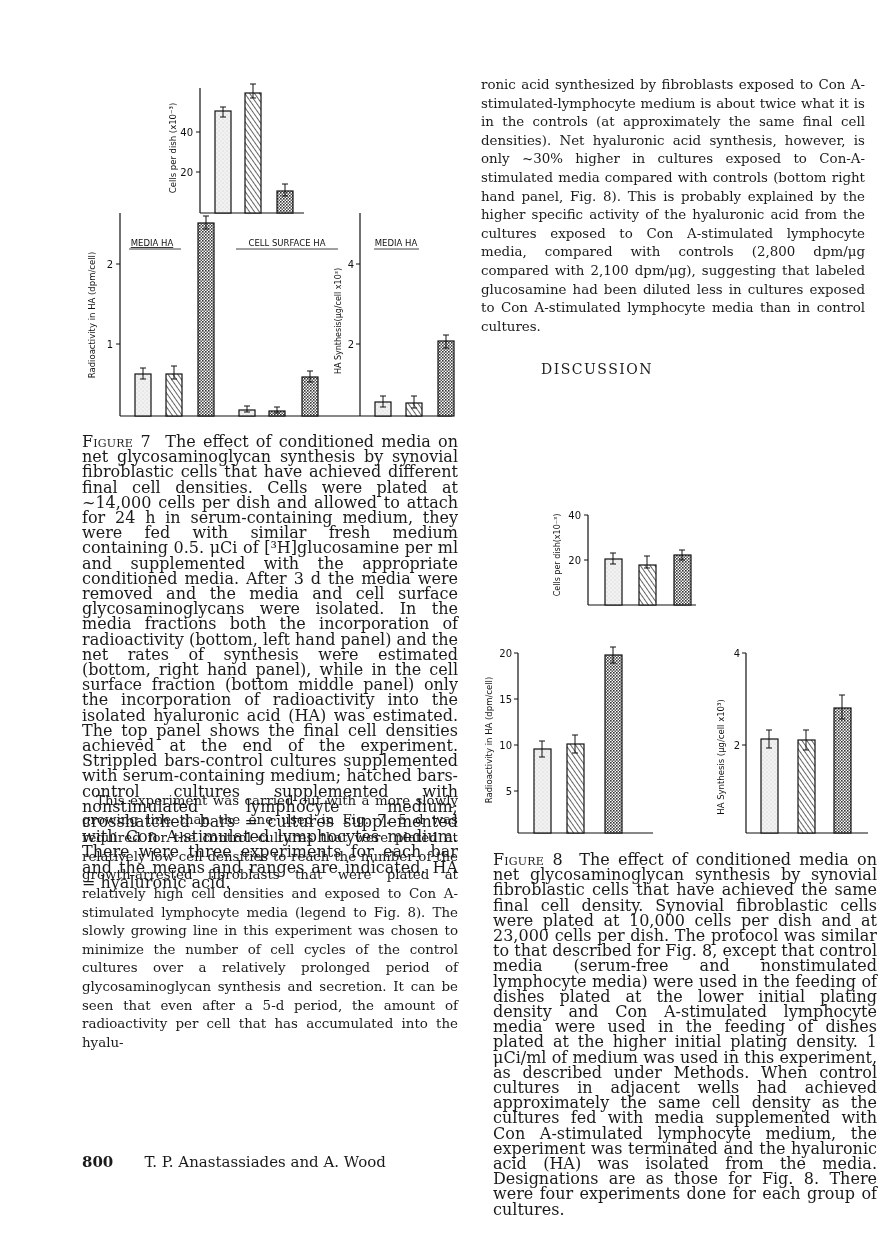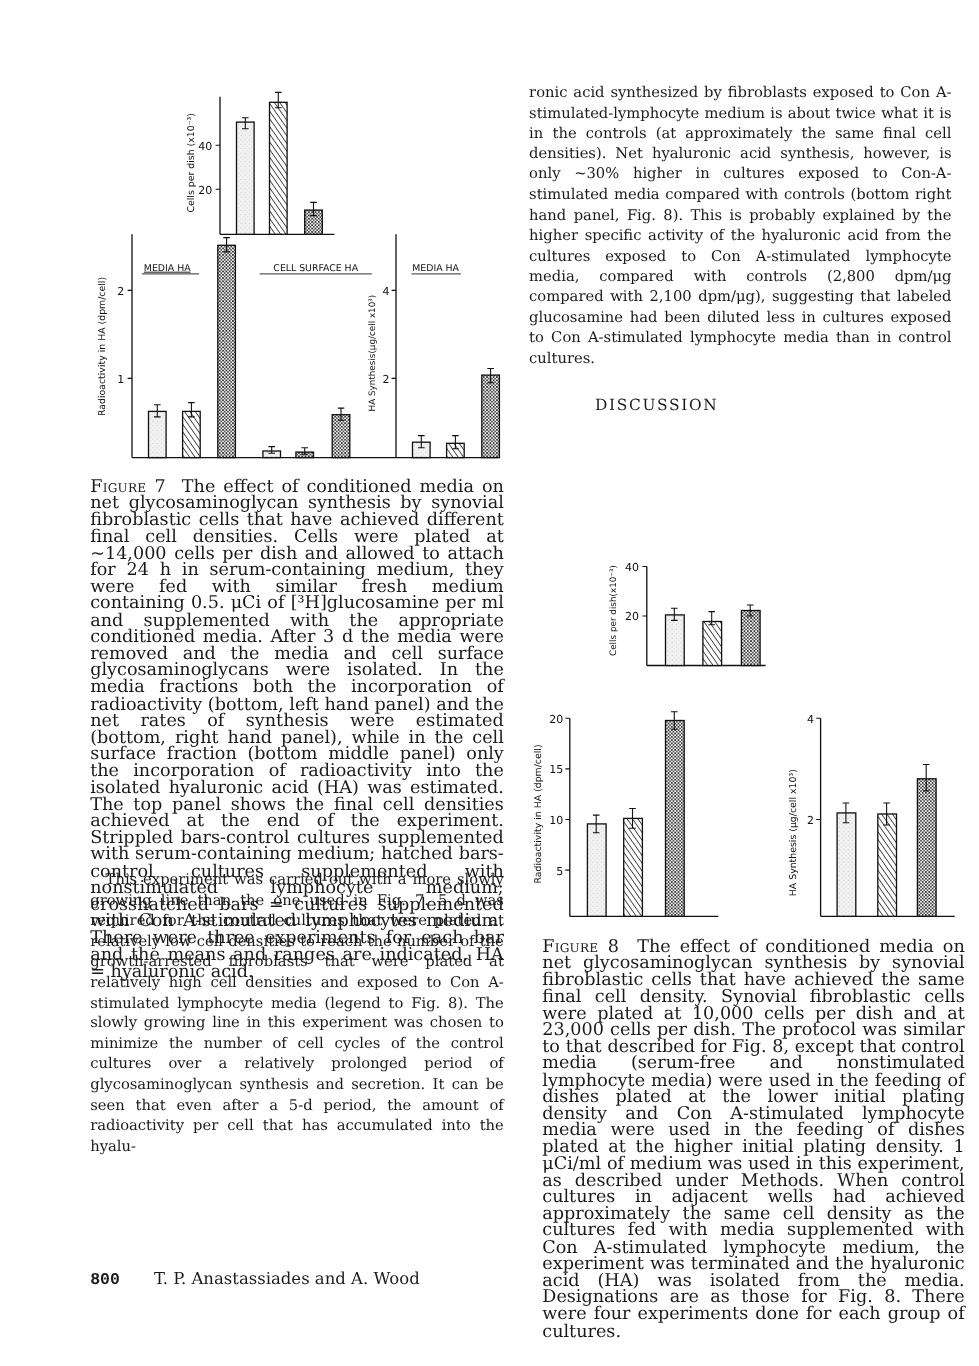--- a/index.html
+++ b/index.html
@@ -5,21 +5,21 @@
   html, body { margin: 0; padding: 0; background: #ffffff; }
   body { width: 890px; height: 1242px; position: relative; overflow: hidden;
          font-family: "DejaVu Serif", "Liberation Serif", serif; color: #1a1a1a; }
   .abs { position: absolute; }
   .body-text { font-size: 13.4px; line-height: 18.6px; text-align: justify; }
   .body-text p { margin: 0; }
   .caption { font-size: 16px; line-height: 15.2px; text-align: justify; }
   .caption .fig-label { font-variant: small-caps; font-weight: normal; letter-spacing: 0.2px; }
   .indent { text-indent: 14px; }
   .heading { font-size: 14px; letter-spacing: 1.5px; }
-  .footer-page { font-size: 15px; font-weight: bold; font-family: Liberation Mono, monospace; }
+  .footer-page { font-size: 15px; font-weight: bold; }
   .footer-auth { font-size: 15px; }
   svg text { font-family: "DejaVu Sans", "Liberation Sans", sans-serif; fill: #111; }
 </style>
 </head>
 <body>
 
 <svg width="0" height="0" style="position:absolute">
   <defs>
     <pattern id="stipple" width="4" height="4" patternUnits="userSpaceOnUse">
       <rect width="4" height="4" fill="#f2f2f2"></rect>

